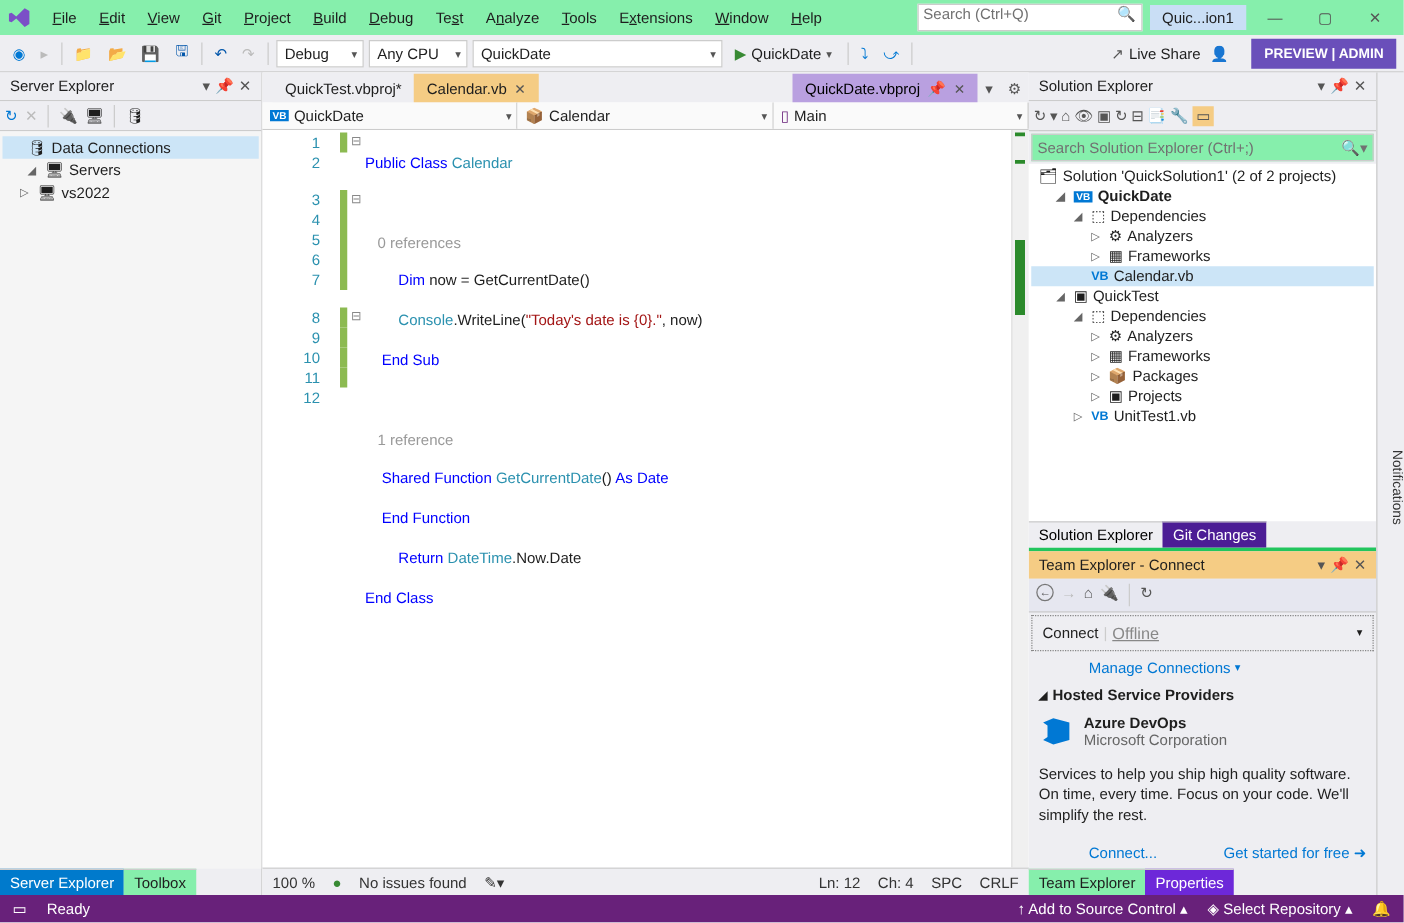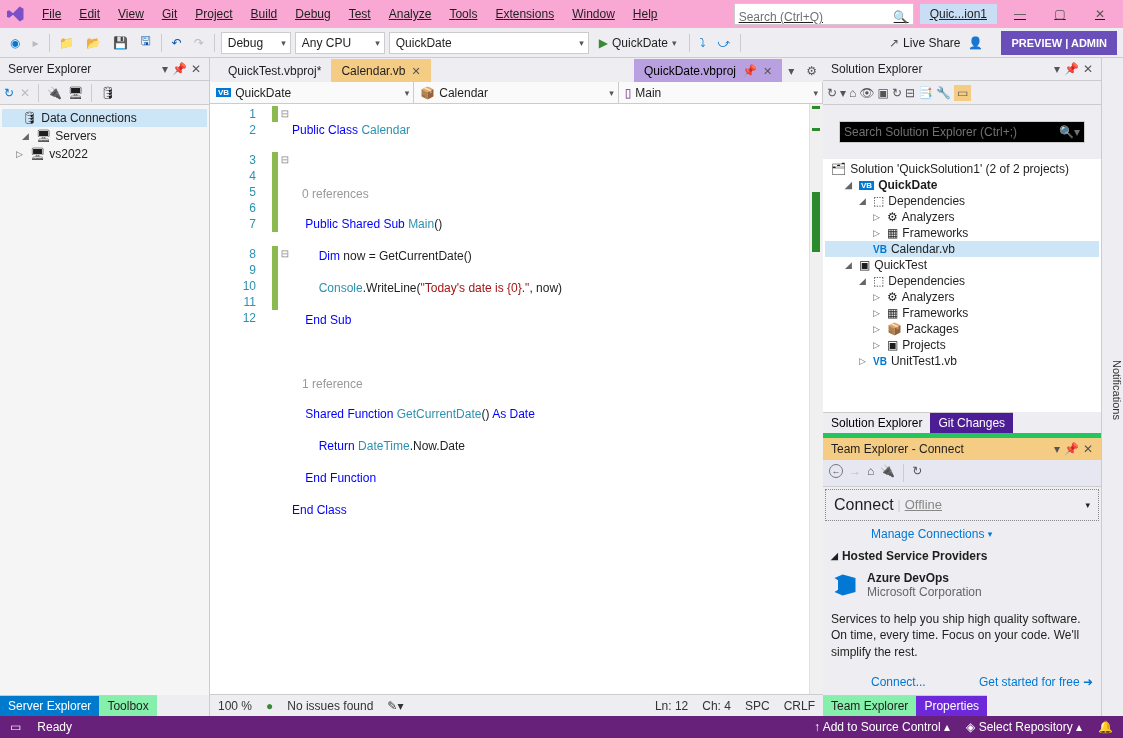--- a/index.html
+++ b/index.html
@@ -1,23 +1,23 @@
 <!DOCTYPE html>
 <html><head>
 <meta charset="utf-8">
 <style>
 * { margin: 0; padding: 0; box-sizing: border-box; font-family: "Segoe UI", Tahoma, sans-serif; font-size: 12px; }
 body { width: 1123px; height: 738px; background: #eeeef2; overflow: hidden; color: #1e1e1e; }
-.titlebar { height: 28px; background: #f9a8d4; display: flex; align-items: center; padding: 0 6px; text-decoration: underline; }
+.titlebar { height: 28px; background: #86efac; display: flex; align-items: center; padding: 0 6px; }
 .logo { width: 20px; height: 20px; margin-right: 8px; display: flex; align-items: center; justify-content: center; }
 .menubar { display: flex; gap: 2px; }
 .menu-item { padding: 4px 8px; cursor: pointer; }
 .menu-item u { text-decoration: underline; }
 .titlebar-right { margin-left: auto; display: flex; align-items: center; gap: 6px; }
-.search-box { width: 180px; height: 22px; border: 1px solid #ccc; background: #fff; display: flex; align-items: flex-end; padding: 0 4px; color: #717171; }
+.search-box { width: 180px; height: 22px; border: 1px solid #ccc; background: #fff; display: flex; align-items: flex-start; padding: 0 4px; color: #717171; }
 .search-box .icon { margin-left: auto; }
 .proj-name { background: #c9def5; color: #1e1e1e; padding: 3px 10px; }
 .win-btn { width: 34px; height: 24px; display: flex; align-items: center; justify-content: center; color: #555; }
 .toolbar { height: 30px; background: #eeeef2; display: flex; align-items: center; padding: 0 6px; gap: 4px; border-bottom: 1px solid #ccc;}
 .tb-btn { padding: 2px 4px; color: #333; display: flex; align-items: center; }
 .tb-sep { width: 1px; height: 18px; background: #ccc; margin: 0 2px; }
 .combo { height: 22px; border: 1px solid #ccc; background: #fff; display: flex; align-items: center; padding: 0 18px 0 6px; position: relative; min-width: 60px; }
 .combo::after { content: "▾"; position: absolute; right: 4px; font-size: 9px; color: #555; }
 .run-btn { display: flex; align-items: center; gap: 4px; padding: 2px 6px; }
 .run-btn .tri { color: #388a34; }
@@ -57,37 +57,37 @@
 .code div { height: 16px; }
 .kw { color: #0000ff; }
 .type { color: #2b91af; }
 .str { color: #a31515; }
 .ref { font-size: 10px; color: #999; font-family: "Segoe UI"; }
 .right-scroll { width: 14px; background: #f0f0f0; border-left: 1px solid #e0e0e0; position: relative; }
 .right-scroll .marker { position: absolute; left: 2px; width: 8px; height: 3px; background: #2b8a2b; }
 .status-strip { height: 22px; background: #eeeef2; border-top: 1px solid #ccc; display: flex; align-items: center; padding: 0 8px; gap: 14px; font-size: 11px; color: #333; }
 .status-strip .spacer { flex: 1; }
 .right-panel { width: 278px; display: flex; flex-direction: column; }
-.sol-exp { flex: 1; display: flex; flex-direction: column; border-bottom: 5px solid #22c55e; min-height: 340px;}
+.sol-exp { flex: 1; display: flex; flex-direction: column; border-bottom: 3px solid #22c55e; min-height: 340px;}
 .sol-tb { height: 24px; background: #eeeef2; display: flex; align-items: center; padding: 0 4px; gap: 3px; border-bottom: 1px solid #ccc;}
 .sol-tb span { font-size: 12px; color: #555; }
-.sol-search { height: 22px; border: 1px solid #ccc; background: #000000; margin: 16px; display: flex; align-items: center; padding: 0 4px; color: #717171; }
+.sol-search { height: 22px; border: 1px solid #ccc; background: #86efac; margin: 2px; display: flex; align-items: center; padding: 0 4px; color: #717171; }
 .sol-tree { flex: 1; background: #fff; padding: 2px; font-size: 12px; overflow: auto; }
 .sol-item { padding: 1px 0 1px 6px; display: flex; align-items: center; gap: 4px; }
 .sol-item.bold { font-weight: bold; }
 .sol-item.sel { background: #cce5f7; }
 .indent1 { padding-left: 20px; } .indent2 { padding-left: 34px; } .indent3 { padding-left: 48px; }
 .expand { width: 10px; font-size: 9px; color: #666; display: inline-block; }
 .vb-badge { background: #0078d4; color: #fff; font-size: 8px; padding: 0 2px; font-weight: bold; }
 .team-exp { display: flex; flex-direction: column; }
 .te-title { background: #f5cc84; padding: 4px 8px; display: flex; align-items: center; }
 .te-tb { padding: 4px 6px; display: flex; gap: 6px; color: #555; background:#e6e7f0; border-bottom:1px solid #ccc;}
 .te-connect { padding: 6px 8px; border: 1px dotted #888; margin: 2px; display: flex; align-items: center; gap: 4px; }
 .te-connect .offline { color: #888; font-size: 13px; text-decoration: underline; }
-.te-connect .big { font-size: 16px; }
+.te-connect .big { font-size: 12px; }
 .te-link { color: #0078d4; padding: 4px 8px; display: flex; align-items: center; cursor: pointer; margin-left: 40px; }
 .te-section { padding: 4px 8px; font-weight: 600; display: flex; align-items: center; gap: 4px; }
 .te-body { padding: 8px; font-size: 12px; line-height: 1.4; }
 .te-azure { display: flex; gap: 8px; padding: 4px 8px; align-items: center; }
 .te-azure-icon { width: 28px; height: 28px; }
 .te-foot { display: flex; padding: 6px 8px; justify-content: space-between; }
 .notif-tab { width: 22px; background: #eeeef2; border-left: 1px solid #ccc; writing-mode: vertical-rl; text-align: center; padding-top: 6px; font-size: 11px; color: #333; }
 .statusbar { height: 22px; background: #68217a; color: #fff; display: flex; align-items: center; padding: 0 10px; font-size: 12px; gap: 16px; }
 .statusbar .spacer { flex: 1; }
 svg { display: block; }
@@ -136,21 +136,21 @@
   <span class="tb-btn" style="color:#c27c1a">📂</span>
   <span class="tb-btn" style="color:#0055aa">💾</span>
   <span class="tb-btn" style="color:#0055aa">🖫</span>
   <div class="tb-sep"></div>
   <span class="tb-btn" style="color:#0055aa">↶</span>
   <span class="tb-btn" style="color:#bbb">↷</span>
   <div class="tb-sep"></div>
   <div class="combo" style="width:70px">
       <span>Debug</span>
     </div>
-  <div class="combo" style="width:90px">
+  <div class="combo" style="width:79px">
       <span>Any CPU</span>
     </div>
   <div class="combo" style="width:200px">
       <span>QuickDate</span>
     </div>
   <div class="run-btn">
       <span class="tri">▶</span>
       <span>QuickDate</span>
       <span style="font-size:9px;color:#555">▾</span>
     </div>
@@ -285,29 +285,28 @@
           <div>⊟</div>
           <div></div>
           <div></div>
           <div></div>
           <div></div>
       </div>
       <div class="code">
 <div><span class="kw">Public</span> <span class="kw">Class</span> <span class="type">Calendar</span></div>
 <div></div>
 <div class="ref" style="height:14px">    <span>0 references</span></div>
-<div>    <span class="kw">Public</span> <span class="kw">Shared</span> <span class="kw">Sub</span> <span class="type">Main</span><span>()</span></div>
 <div>        <span class="kw">Dim</span><span> now = GetCurrentDate()</span></div>
 <div>        <span class="type">Console</span><span>.WriteLine(</span><span class="str">"Today's date is {0}."</span><span>, now)</span></div>
 <div>    <span class="kw">End</span> <span class="kw">Sub</span></div>
 <div></div>
 <div class="ref" style="height:14px">    <span>1 reference</span></div>
 <div>    <span class="kw">Shared</span> <span class="kw">Function</span> <span class="type">GetCurrentDate</span><span>()</span> <span class="kw">As</span> <span class="kw">Date</span></div>
+<div>    <span class="kw">End</span> <span class="kw">Function</span></div>
 <div>        <span class="kw">Return</span> <span class="type">DateTime</span><span>.Now.Date</span></div>
-<div>    <span class="kw">End</span> <span class="kw">Function</span></div>
 <div><span class="kw">End</span> <span class="kw">Class</span></div>
 <div></div>
       </div>
       <div class="right-scroll">
         <div class="marker" style="top:2px"></div>
           <div class="marker" style="top:24px"></div>
           <div class="marker" style="top:88px;height:60px"></div>
       </div>
     </div>
     <div class="status-strip">

